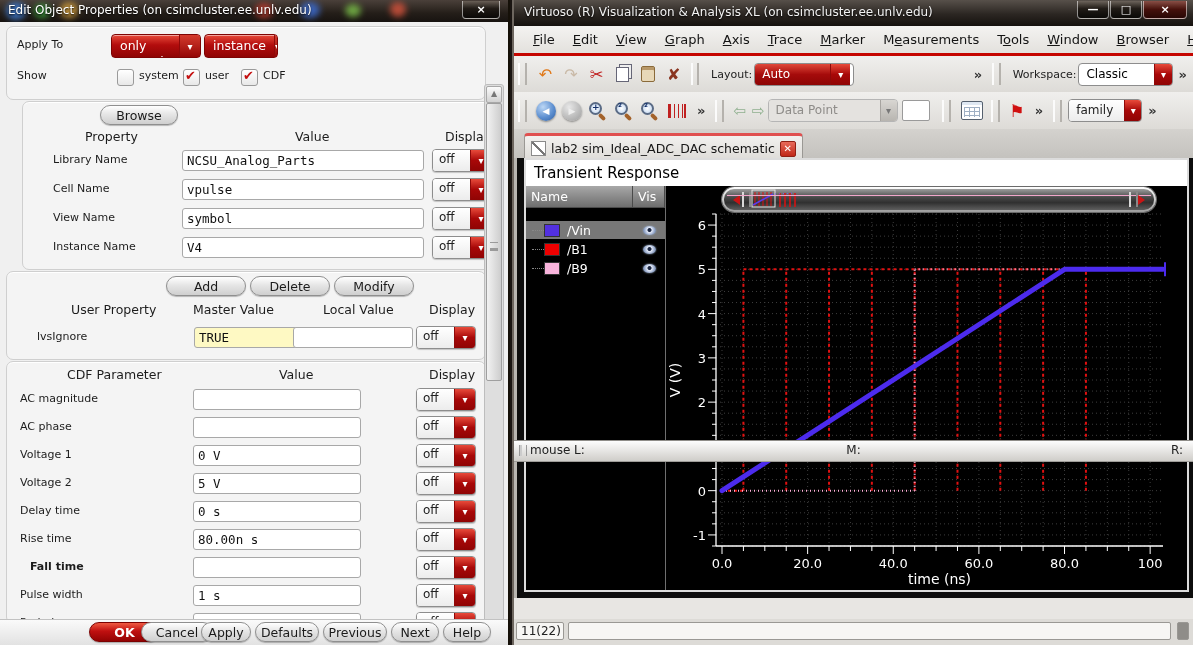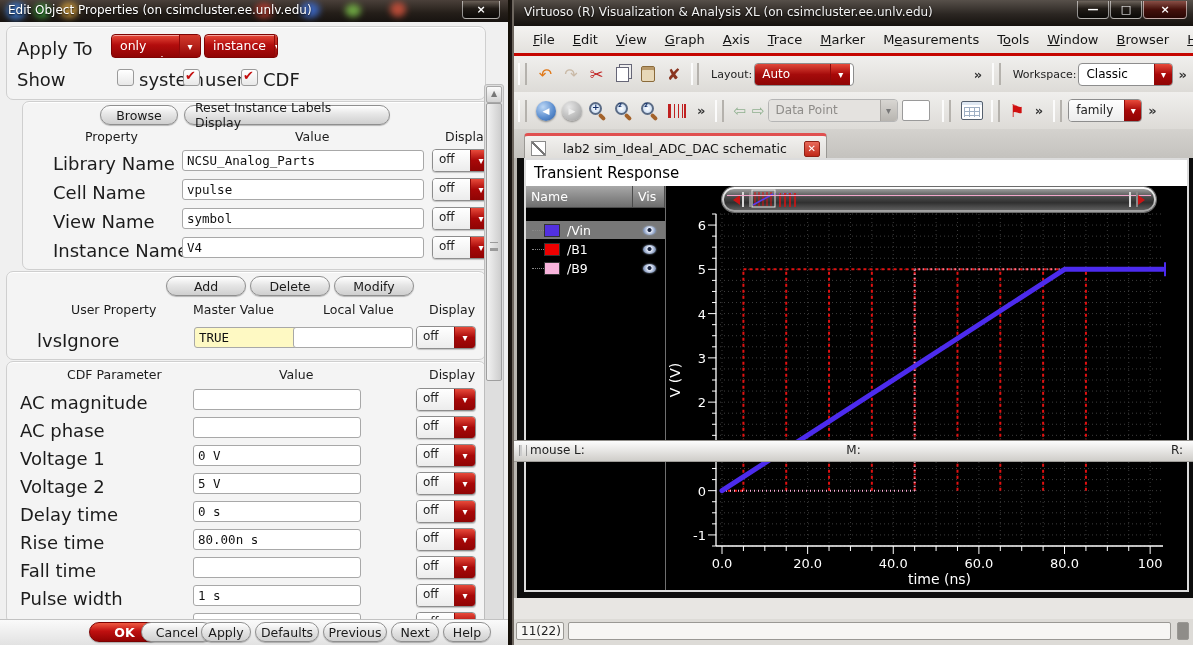--- a/index.html
+++ b/index.html
@@ -8,21 +8,21 @@
   
   #lwin{position:absolute;left:0;top:0;width:510px;height:645px;background:#f0f0f0;border-right:2px solid #151008;box-sizing:border-box;}
   #ltitle{position:absolute;left:0;top:0;width:100%;height:22px;background:linear-gradient(#4a403a,#241e19 60%,#171310);overflow:hidden;}
   .blob{position:absolute;border-radius:50%;filter:blur(3px);opacity:.8;}
   #ltitle .txt{position:absolute;left:8px;top:3px;color:#fff;font-size:12px;text-shadow:0 1px 2px #000;}
   .winbtn{position:absolute;top:1px;height:17px;border:1px solid rgba(255,255,255,.55);border-top:none;border-radius:0 0 4px 4px;
     background:linear-gradient(rgba(120,110,100,.7),rgba(30,25,20,.9) 45%,rgba(10,8,6,.95));color:#fff;
     display:flex;align-items:center;justify-content:center;font-size:11px;font-weight:bold;}
   #lbody{position:absolute;left:0;top:22px;right:0;bottom:0;background:#f0f0f0;}
   .grp{position:absolute;left:6px;width:478px;background:#f4f4f4;border:1px solid #cfcfcf;border-radius:7px;box-shadow:inset 0 1px 0 #fff;}
-  .lbl{position:absolute;color:#1c1c1c;font-size:18px;white-space:nowrap;}
+  .lbl{position:absolute;color:#1c1c1c;font-size:11px;white-space:nowrap;}
   .hdr{position:absolute;color:#1c1c1c;font-size:12.5px;white-space:nowrap;}
   .dd-red{position:absolute;height:22px;border-radius:4px;display:flex;align-items:stretch;
     background:linear-gradient(#e84a3a,#b30d0d 45%,#8f0404);border:1px solid #7e0303;box-shadow:inset 0 1px 0 rgba(255,255,255,.5);overflow:hidden;}
   .dd-red .t{color:#fff;font-size:12.5px;padding:3px 8px 0 8px;flex:1;}
   .dd-red .ar{width:20px;border-left:1px solid #8f0909;background:linear-gradient(#d43b2d,#940606);display:flex;align-items:center;justify-content:center;}
   .dd-red .ar::after{content:"▾";color:#fff;font-size:10px;}
   .cb{position:absolute;width:15px;height:15px;background:linear-gradient(#fff,#e8e8e8);border:1px solid #9a9a9a;border-radius:3px;}
   .cb.on::after{content:"✔";position:absolute;left:1px;top:-2px;color:#c40f0f;font-size:13px;font-weight:bold;}
   .pbtn{position:absolute;height:20px;border:1px solid #8f8f8f;border-radius:10px;background:linear-gradient(#ffffff,#e6e6e6 45%,#cfcfcf);
     color:#1b1b1b;font-size:12.5px;display:flex;align-items:center;justify-content:center;padding:0 10px;box-sizing:border-box;box-shadow:0 1px 1px rgba(0,0,0,.25);}
@@ -72,21 +72,21 @@
     background:radial-gradient(circle at 35% 30%,#bcd7f5,#5d8fd0 55%,#2d5da0);box-shadow:0 1px 2px rgba(0,0,0,.4);}
   .navc.dis{background:radial-gradient(circle at 35% 30%,#e7e7e7,#bdbdbd 55%,#9b9b9b);color:#eee;}
   .garr{font-size:15px;margin:0 3px;color:#8fb08f;}
   .spin{width:26px;height:19px;border:1px solid #9a9a9a;background:#fff;border-radius:2px;margin-left:4px;}
   .calc{width:20px;height:17px;border:1px solid #55606e;border-radius:2px;background:linear-gradient(#dfe8f2 3px,#fff 3px),#fff;position:relative;margin:0 4px;}
   .calc::after{content:"";position:absolute;left:2px;top:5px;right:2px;bottom:2px;
     background-image:linear-gradient(#9fb0c4 1px,transparent 1px),linear-gradient(90deg,#9fb0c4 1px,transparent 1px);background-size:5px 4px;}
   .flag{color:#d01010;font-size:17px;margin:0 4px;}
   #tabbar{position:absolute;left:0;top:129px;right:0;height:29px;background:linear-gradient(#d4d2ce,#c4c2be);border-bottom:1px solid #8f8d89;}
   #tab1{position:absolute;left:10px;top:4px;height:25px;background:linear-gradient(#f2f1ef,#dddbd7);border:1px solid #9a9894;border-bottom:none;
-    border-top:3px solid #e05050;border-radius:4px 4px 0 0;display:flex;align-items:center;padding:0 6px;gap:17px;}
+    border-top:3px solid #e05050;border-radius:4px 4px 0 0;display:flex;align-items:center;padding:0 6px;gap:5px;}
   #tab1 .t{font-size:12.5px;color:#161616;}
   .tabico{width:13px;height:13px;background:#fff;border:1px solid #8a8a8a;position:relative;}
   .tabico::after{content:"";position:absolute;left:0;top:0;width:100%;height:100%;background:linear-gradient(45deg,transparent 45%,#777 45%,#777 55%,transparent 55%);}
   .tabx{width:14px;height:14px;background:linear-gradient(#e86a5a,#c02818);border:1px solid #902015;border-radius:2px;color:#fff;font-size:10px;font-weight:bold;
     display:flex;align-items:center;justify-content:center;}
   #mdi{position:absolute;left:0;top:158px;right:0;height:440px;background:#0d0d0d;border-left:3px solid #b9b6b1;}
   #gchild{position:absolute;left:7px;top:0;width:665px;height:434px;background:#000;border:2px solid #dcdcdc;box-sizing:border-box;}
   #chead{position:absolute;left:0;top:0;right:0;height:26px;background:#fff;border-bottom:1px solid #777;}
   #chead .t{position:absolute;left:8px;top:4px;font-size:15px;color:#000;}
   .colhdr{position:absolute;top:26px;height:22px;background:linear-gradient(#a8a8a8,#6e6e6e);color:#fff;font-size:12.5px;padding:3px 0 0 5px;box-sizing:border-box;border-right:1px solid #4a4a4a;border-bottom:1px solid #4a4a4a;}
@@ -143,23 +143,20 @@
       <span class="cb on" style="left:176px;top:42px;"></span>
       <span class="lbl" style="left:198px;top:42px;">user</span>
       <span class="cb on" style="left:234px;top:42px;"></span>
       <span class="lbl" style="left:256px;top:42px;">CDF</span>
     </div>
 
     <div class="grp" style="top:79px;height:167px;margin-left:16px;">
       <span class="pbtn" style="left:77px;top:3px;width:78px;">
           <span>Browse</span>
         </span>
-      <span class="pbtn" style="left:161px;top:3px;width:206px;">
-          <span>Reset Instance Labels Display</span>
-        </span>
       <span class="hdr" style="left:62px;top:27px;">Property</span>
       <span class="hdr" style="left:272px;top:27px;">Value</span>
       <span class="hdr" style="left:422px;top:27px;">Display</span>
 
       <span class="lbl" style="left:30px;top:51px;">Library Name</span>
       <input class="inp" style="left: 159px; top: 48px; width: 232px;" value="NCSU_Analog_Parts">
       <span class="dd-off" style="left:409px;top:47px;">
           <span class="t">off</span>
           <span class="ar"></span>
         </span>
@@ -240,21 +237,21 @@
           <span class="dd-off" style="left:409px;top:138px;">
             <span class="t">off</span>
             <span class="ar"></span>
           </span>
           <span class="lbl" style="left:13px;top:170px;">Rise time</span>
           <input class="inp" style="left: 186px; top: 167px; width: 158px;" value="80.00n s">
           <span class="dd-off" style="left:409px;top:166px;">
             <span class="t">off</span>
             <span class="ar"></span>
           </span>
-          <span class="lbl" style="left:13px;top:198px;">Fall time</span>
+          <span class="lbl" style="left:23px;top:198px;font-weight:bold;">Fall time</span>
           <input class="inp" style="left: 186px; top: 195px; width: 158px;" value="">
           <span class="dd-off" style="left:409px;top:194px;">
             <span class="t">off</span>
             <span class="ar"></span>
           </span>
           <span class="lbl" style="left:13px;top:226px;">Pulse width</span>
           <input class="inp" style="left: 186px; top: 223px; width: 158px;" value="1 s">
           <span class="dd-off" style="left:409px;top:222px;">
             <span class="t">off</span>
             <span class="ar"></span>

